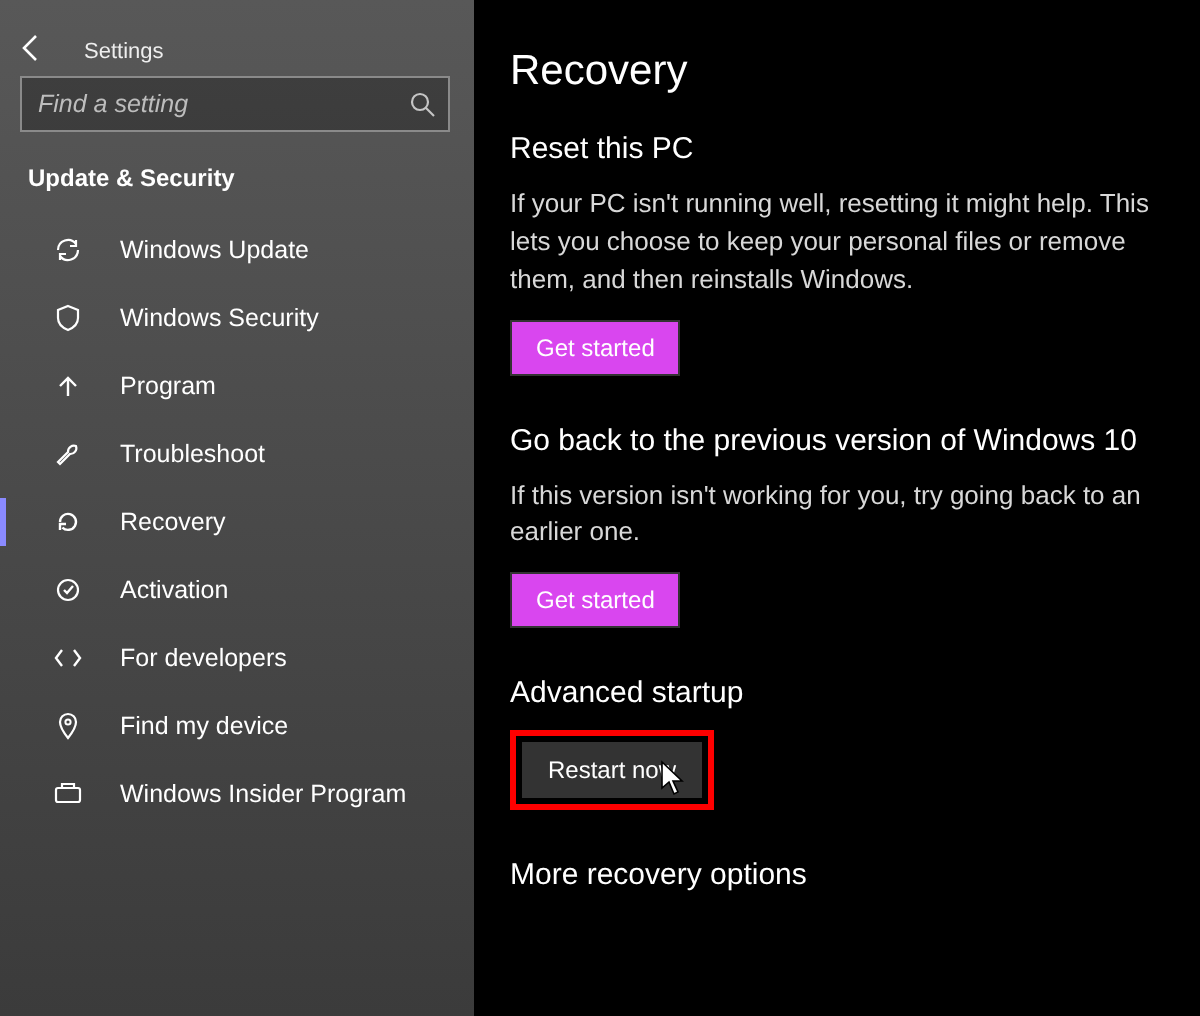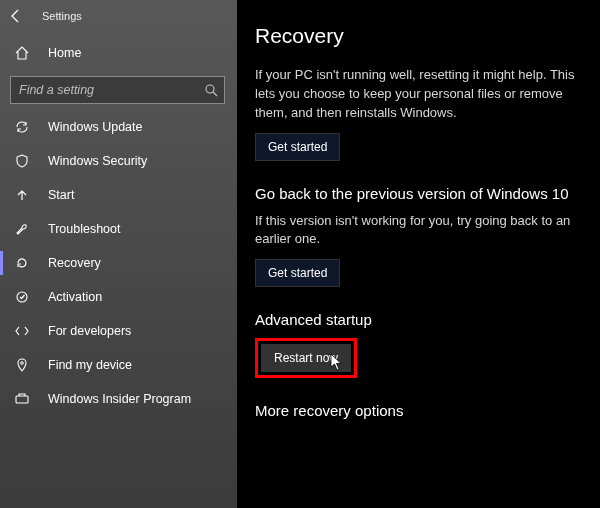--- a/index.html
+++ b/index.html
@@ -1,83 +1,76 @@
 <!DOCTYPE html>
 <html><head>
 <meta charset="utf-8">
 <style>
   * { margin:0; padding:0; box-sizing:border-box; }
   html,body { width:600px; height:508px; overflow:hidden; background:#000; font-family:"Segoe UI",Arial,sans-serif; color:#fff; }
   .app { display:flex; width:600px; height:508px; }
   
   .sidebar { width:237px; height:508px; background:linear-gradient(180deg,#585858 0%,#3b3b3b 100%); display:flex; flex-direction:column; }
-  .titlebar { display:flex; align-items:center; height:32px; padding-left:8px; gap:18px; }
+  .titlebar { display:flex; align-items:flex-end; height:32px; padding-left:8px; gap:18px; }
   .back-icon { width:16px; height:16px; display:inline-flex; align-items:center; justify-content:center; }
   .titlebar-text { font-size:11px; color:#eee; }
   .home-row { display:flex; align-items:center; height:34px; padding-left:14px; gap:18px; margin-top:4px; }
   .home-row .icon { width:16px; height:16px; display:inline-flex; align-items:center; justify-content:center; }
   .home-label { font-size:12.5px; color:#fff; }
   .search-wrap { padding:6px 10px 4px 10px; }
   .search { width:215px; height:28px; background:rgba(0,0,0,0.28); border:1px solid #8a8a8a; display:flex; align-items:center; padding:0 6px 0 8px; }
   .search input { flex:1; background:transparent; border:none; outline:none; color:#ccc; font-size:12.5px; font-style:italic; font-family:inherit; }
   .search input::placeholder { color:#bdbdbd; font-style:italic; }
   .search-icon { width:14px; height:14px; opacity:.85; }
   .section-title { font-size:12px; font-weight:600; color:#fff; padding:12px 0 10px 14px; }
   .nav { display:flex; flex-direction:column; margin-top:2px; }
-  .nav-item { display:flex; align-items:center; height:34px; padding-left:14px; gap:18px; position:relative; cursor:default; }
+  .nav-item { display:flex; align-items:center; height:34px; padding-left:26px; gap:18px; position:relative; cursor:default; }
   .nav-item .icon { width:16px; height:16px; display:inline-flex; align-items:center; justify-content:center; flex:0 0 16px; }
   .nav-label { font-size:12.5px; color:#fff; }
   .nav-item.active::before { content:""; position:absolute; left:0; top:5px; bottom:5px; width:3px; background:#8a8aff; }
   
   .main { flex:1; background:#000; height:508px; padding:24px 18px 0 18px; overflow:hidden; }
   .page-title { font-size:21px; font-weight:400; margin-bottom:18px; }
   .section h2 { font-size:15px; font-weight:400; margin-bottom:10px; }
   .section p { font-size:13px; color:#d8d8d8; line-height:1.45; margin-bottom:10px; max-width:340px; }
-  .btn { display:inline-block; background:#0f172a; color:#fff; font-size:12px; padding:6px 12px; border:1px solid #333; cursor:default; }
+  .btn { display:inline-block; background:#d946ef; color:#fff; font-size:12px; padding:6px 12px; border:1px solid #333; cursor:default; }
   .section { margin-bottom:24px; }
   .highlight { display:inline-block; border:3px solid #ff0000; padding:3px; }
   .highlight .btn { background:#333; }
   .cursor { position:absolute; width:14px; height:18px; pointer-events:none; }
   svg { display:block; }
 </style>
 </head>
 <body>
 <div class="app">
 
   <div class="sidebar">
     <div class="titlebar">
       <span class="back-icon">
         <svg width="16" height="16" viewBox="0 0 16 16">
             <path d="M10 2 L4 8 L10 14" stroke="#fff" stroke-width="1.3" fill="none"></path>
           </svg>
       </span>
       <span class="titlebar-text">Settings</span>
     </div>
 
-    <div class="home-row">
-      <span class="icon">
-        <svg width="16" height="16" viewBox="0 0 16 16">
-            <path d="M2 8 L8 2 L14 8 M4 7 V14 H12 V7" stroke="#fff" stroke-width="1.1" fill="none"></path>
-          </svg>
-      </span>
-      <span class="home-label">Home</span>
-    </div>
 
     <div class="search-wrap">
       <div class="search">
         <input type="text" placeholder="Find a setting" style="">
         <span class="search-icon">
           <svg width="14" height="14" viewBox="0 0 14 14">
               <circle cx="6" cy="6" r="4" stroke="#ddd" stroke-width="1.1" fill="none"></circle>
               <line x1="9" y1="9" x2="13" y2="13" stroke="#ddd" stroke-width="1.1"></line>
             </svg>
         </span>
       </div>
     </div>
 
+    <div class="section-title">Update &amp; Security</div>
 
     <div class="nav">
       <div class="nav-item">
         <span class="icon">
           <svg width="16" height="16" viewBox="0 0 16 16">
               <path d="M3 8a5 5 0 0 1 9-3M13 8a5 5 0 0 1-9 3" stroke="#fff" stroke-width="1.1" fill="none"></path>
               <path d="M12 3v3h-3M4 13v-3h3" stroke="#fff" stroke-width="1.1" fill="none"></path>
             </svg>
         </span>
         <span class="nav-label">Windows Update</span>
@@ -89,21 +82,21 @@
             </svg>
         </span>
         <span class="nav-label">Windows Security</span>
       </div>
       <div class="nav-item">
         <span class="icon">
           <svg width="16" height="16" viewBox="0 0 16 16">
               <path d="M8 13V4M4 8l4-4 4 4" stroke="#fff" stroke-width="1.2" fill="none"></path>
             </svg>
         </span>
-        <span class="nav-label">Start</span>
+        <span class="nav-label">Program</span>
       </div>
       <div class="nav-item">
         <span class="icon">
           <svg width="16" height="16" viewBox="0 0 16 16">
               <path d="M12 4a3 3 0 0 0-4 3L3 12l1 1 5-5a3 3 0 0 0 3-4z" stroke="#fff" stroke-width="1.1" fill="none"></path>
             </svg>
         </span>
         <span class="nav-label">Troubleshoot</span>
       </div>
       <div class="nav-item active">
@@ -149,20 +142,21 @@
         </span>
         <span class="nav-label">Windows Insider Program</span>
       </div>
     </div>
   </div>
 
   <div class="main">
     <div class="page-title">Recovery</div>
 
     <div class="section">
+      <h2>Reset this PC</h2>
       <p>If your PC isn't running well, resetting it might help. This lets you choose to keep your personal files or remove them, and then reinstalls Windows.</p>
       <span class="btn">Get started</span>
     </div>
 
     <div class="section">
       <h2>Go back to the previous version of Windows 10</h2>
       <p>If this version isn't working for you, try going back to an earlier one.</p>
       <span class="btn">Get started</span>
     </div>
 

